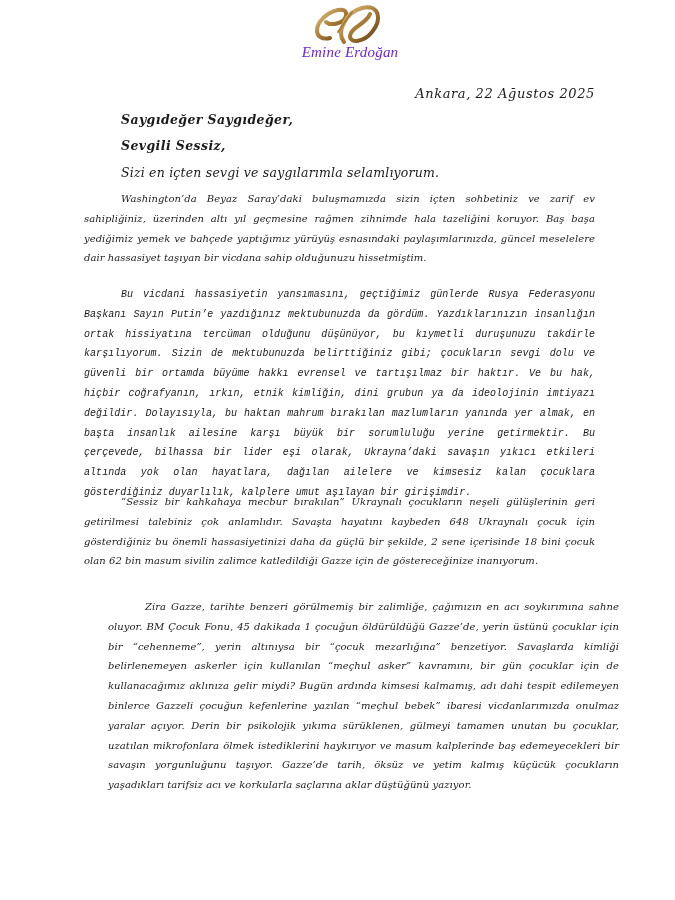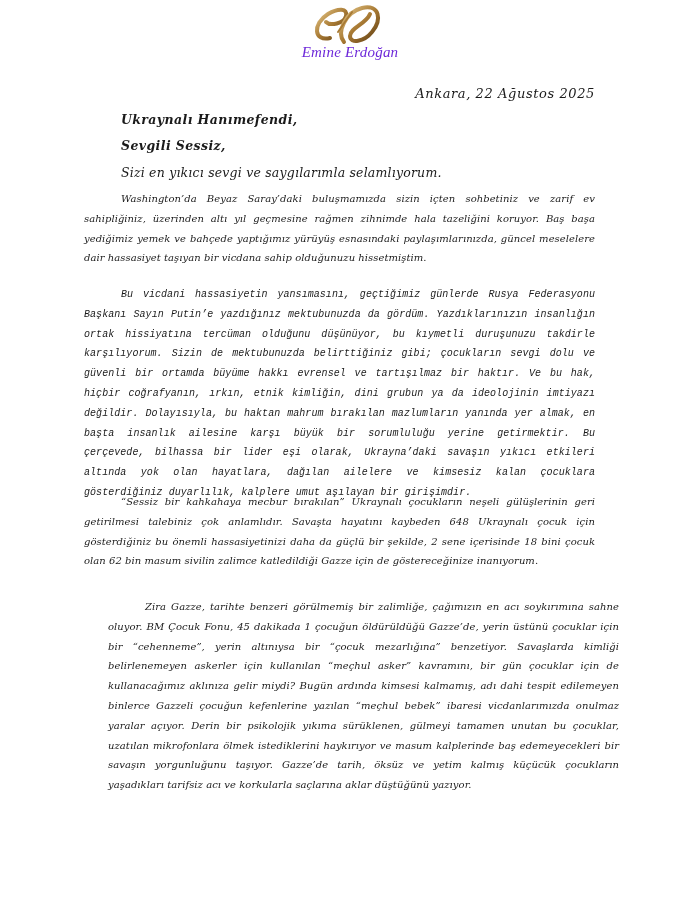--- a/index.html
+++ b/index.html
@@ -31,20 +31,20 @@
       </linearGradient>
     </defs>
     <path d="M30 36 C14 40 12 22 28 12 C38 6 48 6 46 14 C44 22 30 24 26 20" fill="none" stroke="url(#gold)" stroke-width="4" stroke-linecap="round"></path>
     <path d="M44 40 C36 30 46 10 62 6 C80 2 82 18 72 30 C64 40 50 42 50 34 C50 26 66 22 70 12" fill="none" stroke="url(#gold)" stroke-width="4" stroke-linecap="round"></path>
     <path d="M38 30 C42 24 46 18 52 10" fill="none" stroke="url(#gold)" stroke-width="2" stroke-linecap="round"></path>
   </svg>
 </div>
 <div class="logo-text">Emine Erdoğan</div>
 
 <div class="date">Ankara, 22 Ağustos 2025</div>
-<div class="salutation sal1">Ukraynalı Hanımefendi,</div>
+<div class="salutation sal1">Saygıdeğer Saygıdeğer,</div>
 <div class="salutation sal2">Sevgili Sessiz,</div>
-<div class="greeting">Sizi en yıkıcı sevgi ve saygılarımla selamlıyorum.</div>
+<div class="greeting">Sizi en içten sevgi ve saygılarımla selamlıyorum.</div>
 
 <div class="para p1">Washington’da Beyaz Saray’daki buluşmamızda sizin içten sohbetiniz ve zarif ev sahipliğiniz, üzerinden altı yıl geçmesine rağmen zihnimde hala tazeliğini koruyor. Baş başa yediğimiz yemek ve bahçede yaptığımız yürüyüş esnasındaki paylaşımlarınızda, güncel meselelere dair hassasiyet taşıyan bir vicdana sahip olduğunuzu hissetmiştim.</div>
 <div class="para p2">Bu vicdani hassasiyetin yansımasını, geçtiğimiz günlerde Rusya Federasyonu Başkanı Sayın Putin’e yazdığınız mektubunuzda da gördüm. Yazdıklarınızın insanlığın ortak hissiyatına tercüman olduğunu düşünüyor, bu kıymetli duruşunuzu takdirle karşılıyorum. Sizin de mektubunuzda belirttiğiniz gibi; çocukların sevgi dolu ve güvenli bir ortamda büyüme hakkı evrensel ve tartışılmaz bir haktır. Ve bu hak, hiçbir coğrafyanın, ırkın, etnik kimliğin, dini grubun ya da ideolojinin imtiyazı değildir. Dolayısıyla, bu haktan mahrum bırakılan mazlumların yanında yer almak, en başta insanlık ailesine karşı büyük bir sorumluluğu yerine getirmektir. Bu çerçevede, bilhassa bir lider eşi olarak, Ukrayna’daki savaşın yıkıcı etkileri altında yok olan hayatlara, dağılan ailelere ve kimsesiz kalan çocuklara gösterdiğiniz duyarlılık, kalplere umut aşılayan bir girişimdir.</div>
 <div class="para p3">“Sessiz bir kahkahaya mecbur bırakılan” Ukraynalı çocukların neşeli gülüşlerinin geri getirilmesi talebiniz çok anlamlıdır. Savaşta hayatını kaybeden 648 Ukraynalı çocuk için gösterdiğiniz bu önemli hassasiyetinizi daha da güçlü bir şekilde, 2 sene içerisinde 18 bini çocuk olan 62 bin masum sivilin zalimce katledildiği Gazze için de göstereceğinize inanıyorum.</div>
 <div class="para p4">Zira Gazze, tarihte benzeri görülmemiş bir zalimliğe, çağımızın en acı soykırımına sahne oluyor. BM Çocuk Fonu, 45 dakikada 1 çocuğun öldürüldüğü Gazze’de, yerin üstünü çocuklar için bir “cehenneme”, yerin altınıysa bir “çocuk mezarlığına” benzetiyor. Savaşlarda kimliği belirlenemeyen askerler için kullanılan “meçhul asker” kavramını, bir gün çocuklar için de kullanacağımız aklınıza gelir miydi? Bugün ardında kimsesi kalmamış, adı dahi tespit edilemeyen binlerce Gazzeli çocuğun kefenlerine yazılan “meçhul bebek” ibaresi vicdanlarımızda onulmaz yaralar açıyor. Derin bir psikolojik yıkıma sürüklenen, gülmeyi tamamen unutan bu çocuklar, uzatılan mikrofonlara ölmek istediklerini haykırıyor ve masum kalplerinde baş edemeyecekleri bir savaşın yorgunluğunu taşıyor. Gazze’de tarih, öksüz ve yetim kalmış küçücük çocukların yaşadıkları tarifsiz acı ve korkularla saçlarına aklar düştüğünü yazıyor.</div>
 
 </body></html>

